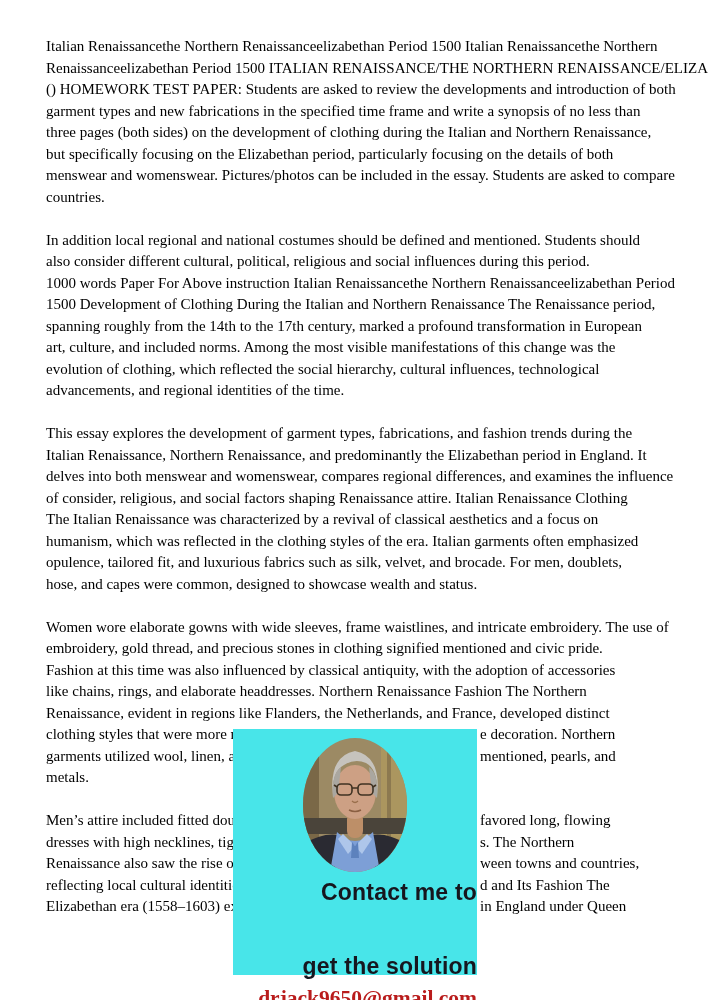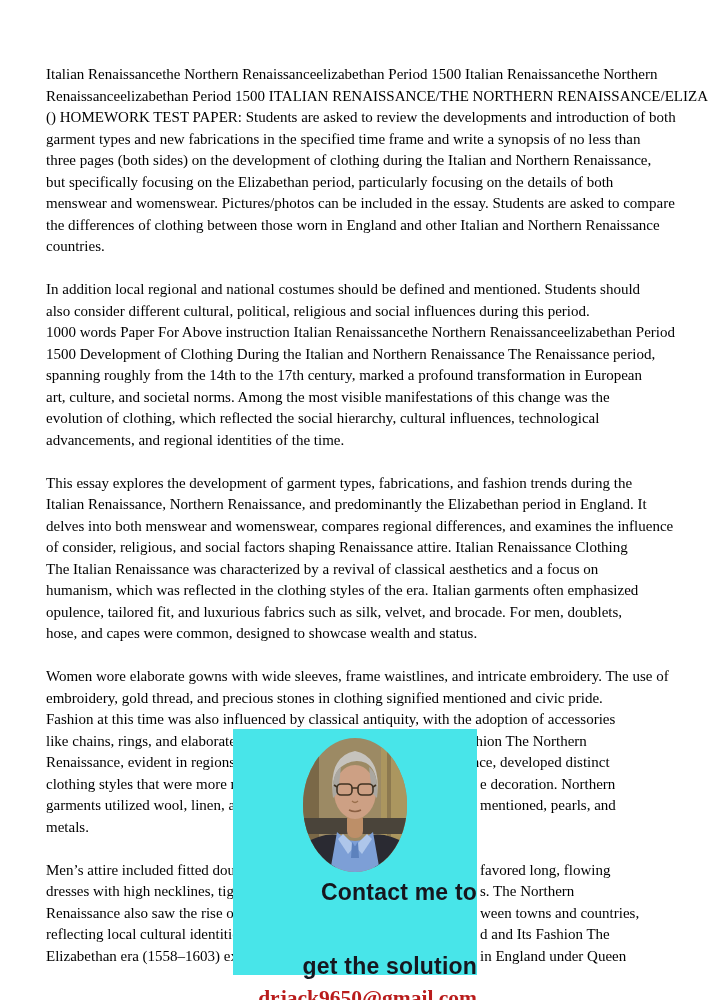--- a/index.html
+++ b/index.html
@@ -59,39 +59,38 @@
     font-weight: 700;
     font-size: 21.5px;
     line-height: 26px;
     margin-top: 4px;
     color: #b91c1c;
   }
 </style>
 </head>
 <body style="background: rgb(255, 255, 255);">
 
-<div class="doc" style="color: rgb(0, 0, 0); margin-top: 28px;">
+<div class="doc" style="color: rgb(0, 0, 0);">
     <div class="paragraph">
       <div class="line">Italian Renaissancethe Northern Renaissanceelizabethan Period 1500 Italian Renaissancethe Northern</div>
       <div class="line">Renaissanceelizabethan Period 1500 ITALIAN RENAISSANCE/THE NORTHERN RENAISSANCE/ELIZABETH</div>
       <div class="line">() HOMEWORK TEST PAPER: Students are asked to review the developments and introduction of both</div>
       <div class="line">garment types and new fabrications in the specified time frame and write a synopsis of no less than</div>
       <div class="line">three pages (both sides) on the development of clothing during the Italian and Northern Renaissance,</div>
       <div class="line">but specifically focusing on the Elizabethan period, particularly focusing on the details of both</div>
       <div class="line">menswear and womenswear. Pictures/photos can be included in the essay. Students are asked to compare</div>
-      <div class="line">the differences of clothing between those worn in England and other Italian and Northern Renaissance</div>
       <div class="line">countries.</div>
     </div>
     <div class="paragraph">
       <div class="line">In addition local regional and national costumes should be defined and mentioned. Students should</div>
       <div class="line">also consider different cultural, political, religious and social influences during this period.</div>
       <div class="line">1000 words Paper For Above instruction Italian Renaissancethe Northern Renaissanceelizabethan Period</div>
       <div class="line">1500 Development of Clothing During the Italian and Northern Renaissance The Renaissance period,</div>
       <div class="line">spanning roughly from the 14th to the 17th century, marked a profound transformation in European</div>
-      <div class="line">art, culture, and societal norms. Among the most visible manifestations of this change was the</div>
+      <div class="line">art, culture, and included norms. Among the most visible manifestations of this change was the</div>
       <div class="line">evolution of clothing, which reflected the social hierarchy, cultural influences, technological</div>
       <div class="line">advancements, and regional identities of the time.</div>
     </div>
     <div class="paragraph">
       <div class="line">This essay explores the development of garment types, fabrications, and fashion trends during the</div>
       <div class="line">Italian Renaissance, Northern Renaissance, and predominantly the Elizabethan period in England. It</div>
       <div class="line">delves into both menswear and womenswear, compares regional differences, and examines the influence</div>
       <div class="line">of consider, religious, and social factors shaping Renaissance attire. Italian Renaissance Clothing</div>
       <div class="line">The Italian Renaissance was characterized by a revival of classical aesthetics and a focus on</div>
       <div class="line">humanism, which was reflected in the clothing styles of the era. Italian garments often emphasized</div>

